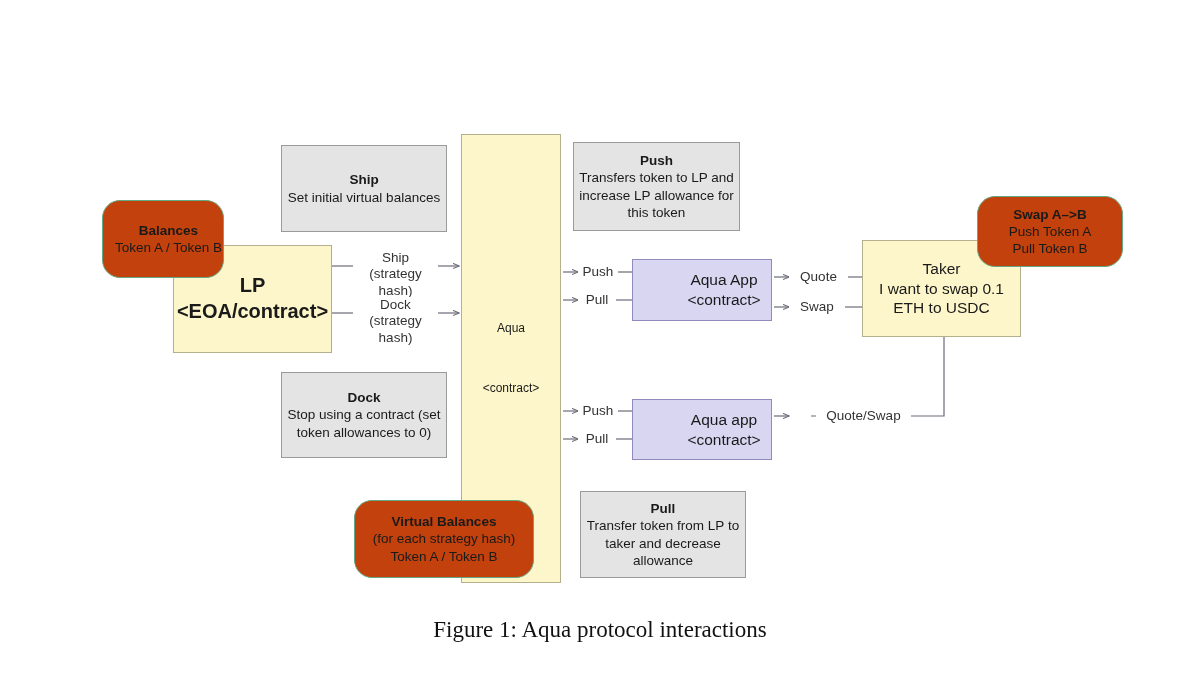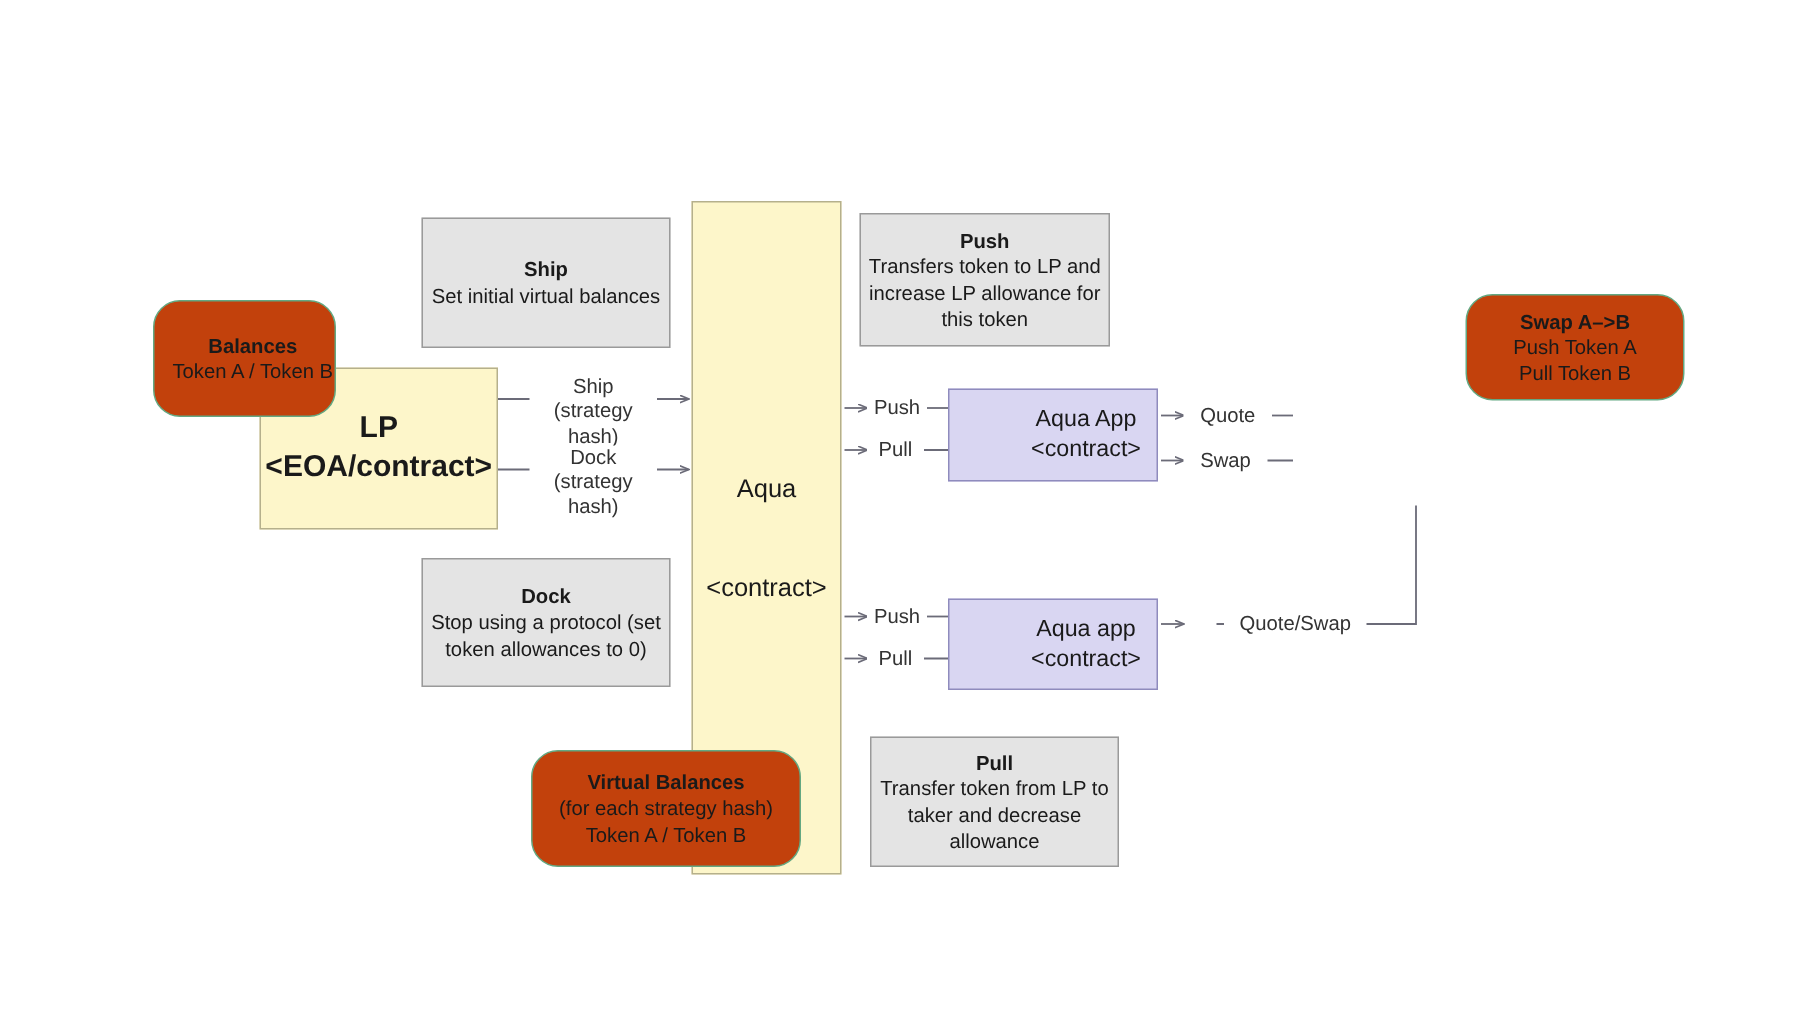--- a/index.html
+++ b/index.html
@@ -118,21 +118,21 @@
       <path d="M841,277 L862,277"></path>
 
       <path d="M774,307 L789,307" marker-end="url(#ah)"></path>
       <path d="M838,307 L862,307"></path>
 
       <path d="M774,416 L789,416" marker-end="url(#ah)"></path>
       <path d="M811,416 L944,416 L944,337"></path>
     </g>
   </svg>
 
-  <div class="node box-yellow" style="left:461px; top:134px; width:100px; height:449px; font-size:17px;gap:44px;">
+  <div class="node box-yellow" style="left:461px; top:134px; width:100px; height:449px; font-size:12px;gap:44px;">
     <span>Aqua</span>
     <span>&lt;contract&gt;</span>
   </div>
 
   <div class="node box-gray" style="left:281px; top:145px; width:166px; height:87px; font-size:13.5px;">
     <span class="ttl">Ship</span>
     <span>Set initial virtual balances</span>
   </div>
 
   <div class="node box-gray" style="left:573px; top:142px; width:167px; height:89px; font-size:13.5px;">
@@ -147,21 +147,21 @@
     <span>&lt;EOA/contract&gt;</span>
   </div>
 
   <div class="node box-green" style="left:102px; top:200px; width:122px; height:78px; font-size:13.5px;padding-left:11px;">
     <span class="ttl">Balances</span>
     <span>Token A / Token B</span>
   </div>
 
   <div class="node box-gray" style="left:281px; top:372px; width:166px; height:86px; font-size:13.5px;">
     <span class="ttl">Dock</span>
-    <span>Stop using a protocol (set</span>
+    <span>Stop using a contract (set</span>
     <span>token allowances to 0)</span>
   </div>
 
   <div class="node box-gray" style="left:580px; top:491px; width:166px; height:87px; font-size:13.5px;">
     <span class="ttl">Pull</span>
     <span>Transfer token from LP to</span>
     <span>taker and decrease</span>
     <span>allowance</span>
   </div>
 
@@ -174,20 +174,25 @@
   <div class="node box-purple" style="left:632px; top:259px; width:140px; height:62px; font-size:15.5px;">
     <span>Aqua App</span>
     <span>&lt;contract&gt;</span>
   </div>
 
   <div class="node box-purple" style="left:632px; top:399px; width:140px; height:61px; font-size:15.5px;">
     <span>Aqua app</span>
     <span>&lt;contract&gt;</span>
   </div>
 
+  <div class="node box-yellow" style="left:862px; top:240px; width:159px; height:97px; font-size:15.5px;">
+    <span>Taker</span>
+    <span>I want to swap 0.1</span>
+    <span>ETH to USDC</span>
+  </div>
 
   <div class="node box-green" style="left:977px; top:196px; width:146px; height:71px; font-size:13.5px;">
     <span class="ttl">Swap A–&gt;B</span>
     <span>Push Token A</span>
     <span>Pull Token B</span>
   </div>
 
   <div class="lbl two" style="left:353px; top:250px; width:79px;">Ship
 (strategy hash)</div>
   <div class="lbl two" style="left:353px; top:297px; width:79px;">Dock
@@ -197,14 +202,15 @@
   <div class="lbl" style="left:578px; top:293px; width:32px;">Pull</div>
 
   <div class="lbl" style="left:578px; top:404px; width:34px;">Push</div>
   <div class="lbl" style="left:578px; top:432px; width:32px;">Pull</div>
 
   <div class="lbl" style="left:789px; top:270px; width:53px;">Quote</div>
   <div class="lbl" style="left:789px; top:300px; width:50px;">Swap</div>
 
   <div class="lbl" style="left:816px; top:409px; width:89px;">Quote/Swap</div>
 
+  <div class="caption" style="top:617px;">Figure 1: Aqua protocol interactions</div>
 
 </div>
 
 </body></html>

